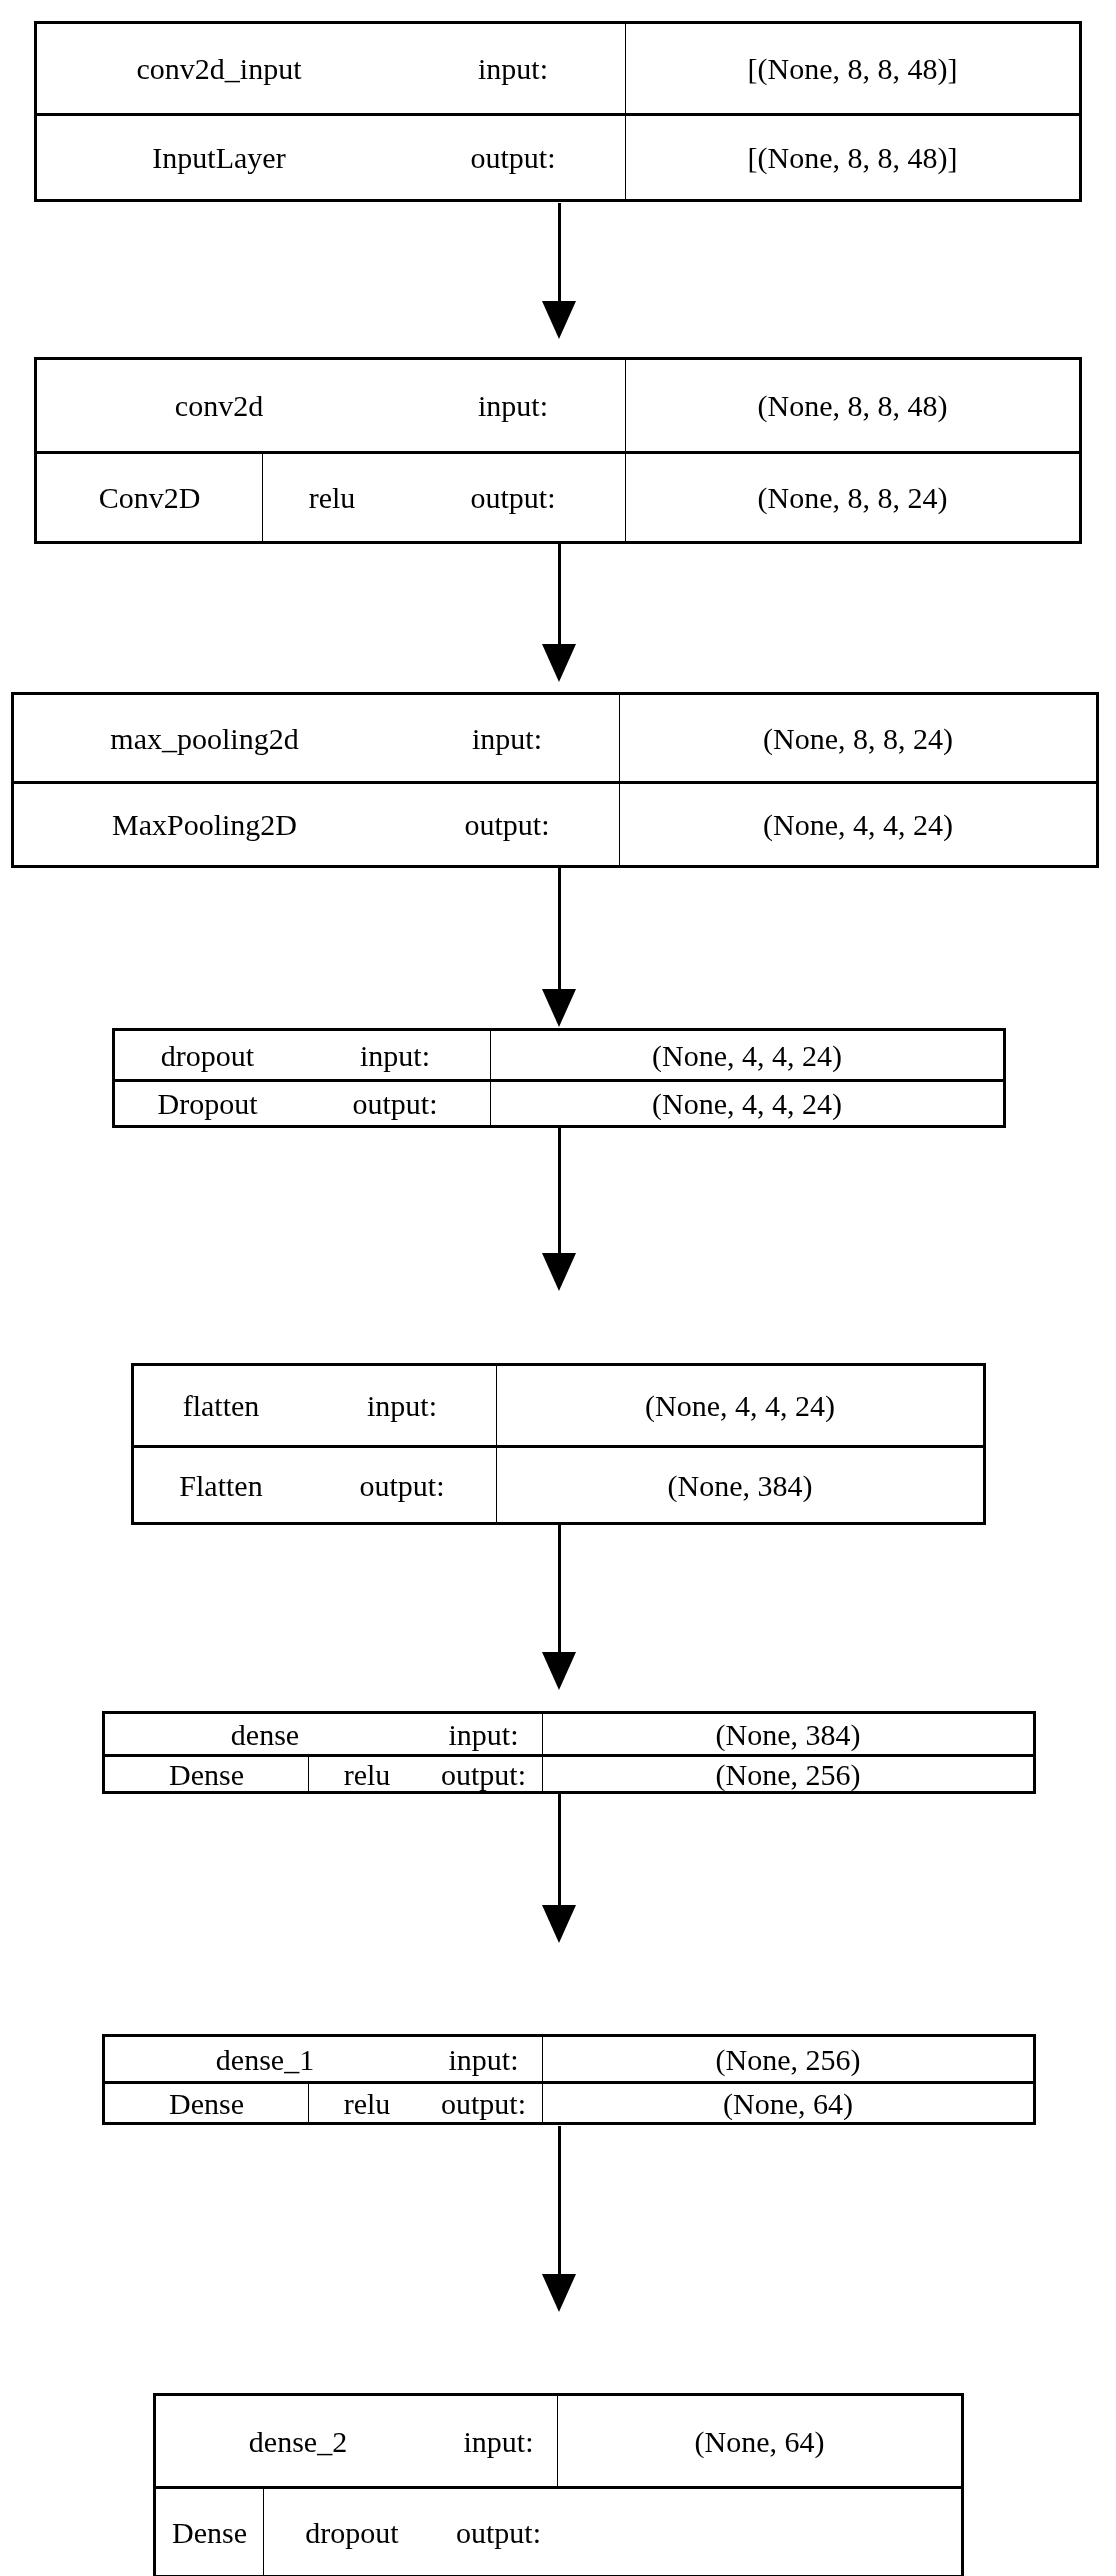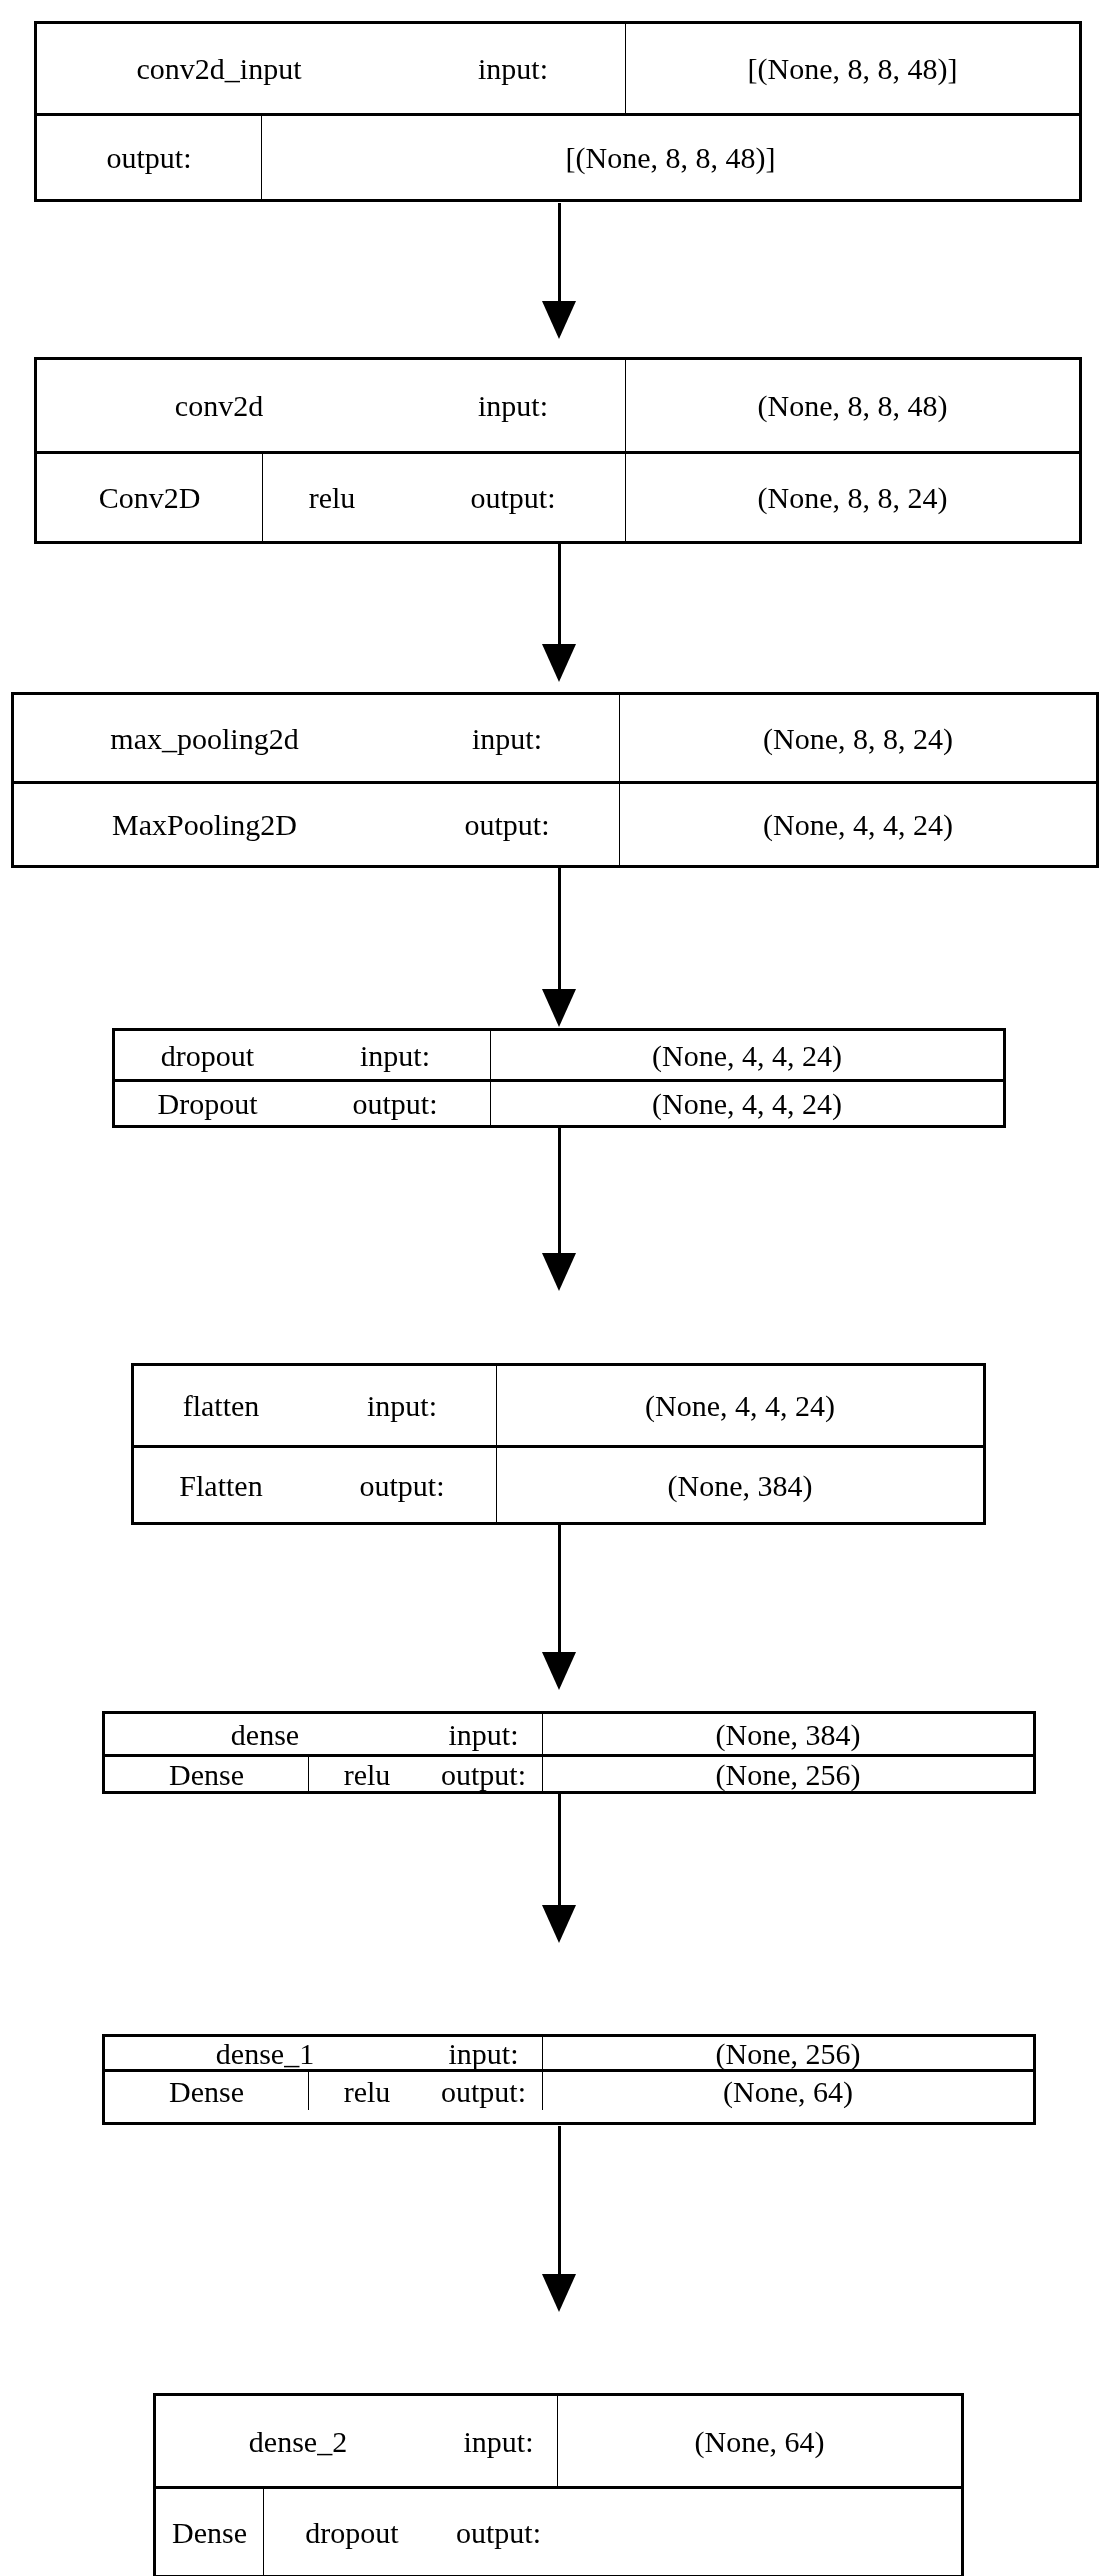--- a/index.html
+++ b/index.html
@@ -84,20 +84,23 @@
 
   <div class="node" style="left:34px; top:21.4px; width:1048px; height:181px;">
     <div class="row row-top" style="height:93px;">
       <div class="leftgroup" style="width:364px;">
         <div class="cell" style="width:364px;">conv2d_input</div>
       </div>
       <div class="cell" style="width:224px;">input:</div>
       <div class="cell" style="flex:1;">[(None, 8, 8, 48)]</div>
     </div>
     <div class="row" style="height:85px;">
+      <div class="leftgroup" style="width:364px;">
+        <div class="cell" style="width:364px;">InputLayer</div>
+      </div>
       <div class="cell" style="width:224px;">output:</div>
       <div class="cell" style="flex:1;">[(None, 8, 8, 48)]</div>
     </div>
   </div>
 
   <div class="edge" style="left:0; top:203px; width:1117px; height:137px;">
     <div class="edge-line" style="left:558px; top:0; height:100px;"></div>
     <div class="edge-head" style="left:542px; top:98px;"></div>
   </div>
 
@@ -207,21 +210,21 @@
       <div class="cell" style="flex:1;">(None, 256)</div>
     </div>
   </div>
 
   <div class="edge" style="left:0; top:1794px; width:1117px; height:188px;">
     <div class="edge-line" style="left:558px; top:0; height:113px;"></div>
     <div class="edge-head" style="left:542px; top:111px;"></div>
   </div>
 
   <div class="node" style="left:102px; top:2034px; width:934px; height:91px;">
-    <div class="row row-top" style="height:35px;">
+    <div class="row row-top" style="height:47px;">
       <div class="leftgroup" style="width:320px;">
         <div class="cell" style="width:320px;">dense_1</div>
       </div>
       <div class="cell" style="width:117px;">input:</div>
       <div class="cell" style="flex:1;">(None, 256)</div>
     </div>
     <div class="row" style="height:38px;">
       <div class="leftgroup" style="width:320px;">
         <div class="cell" style="width:203px;">Dense</div>
         <div class="cell" style="width:117px;">relu</div>

